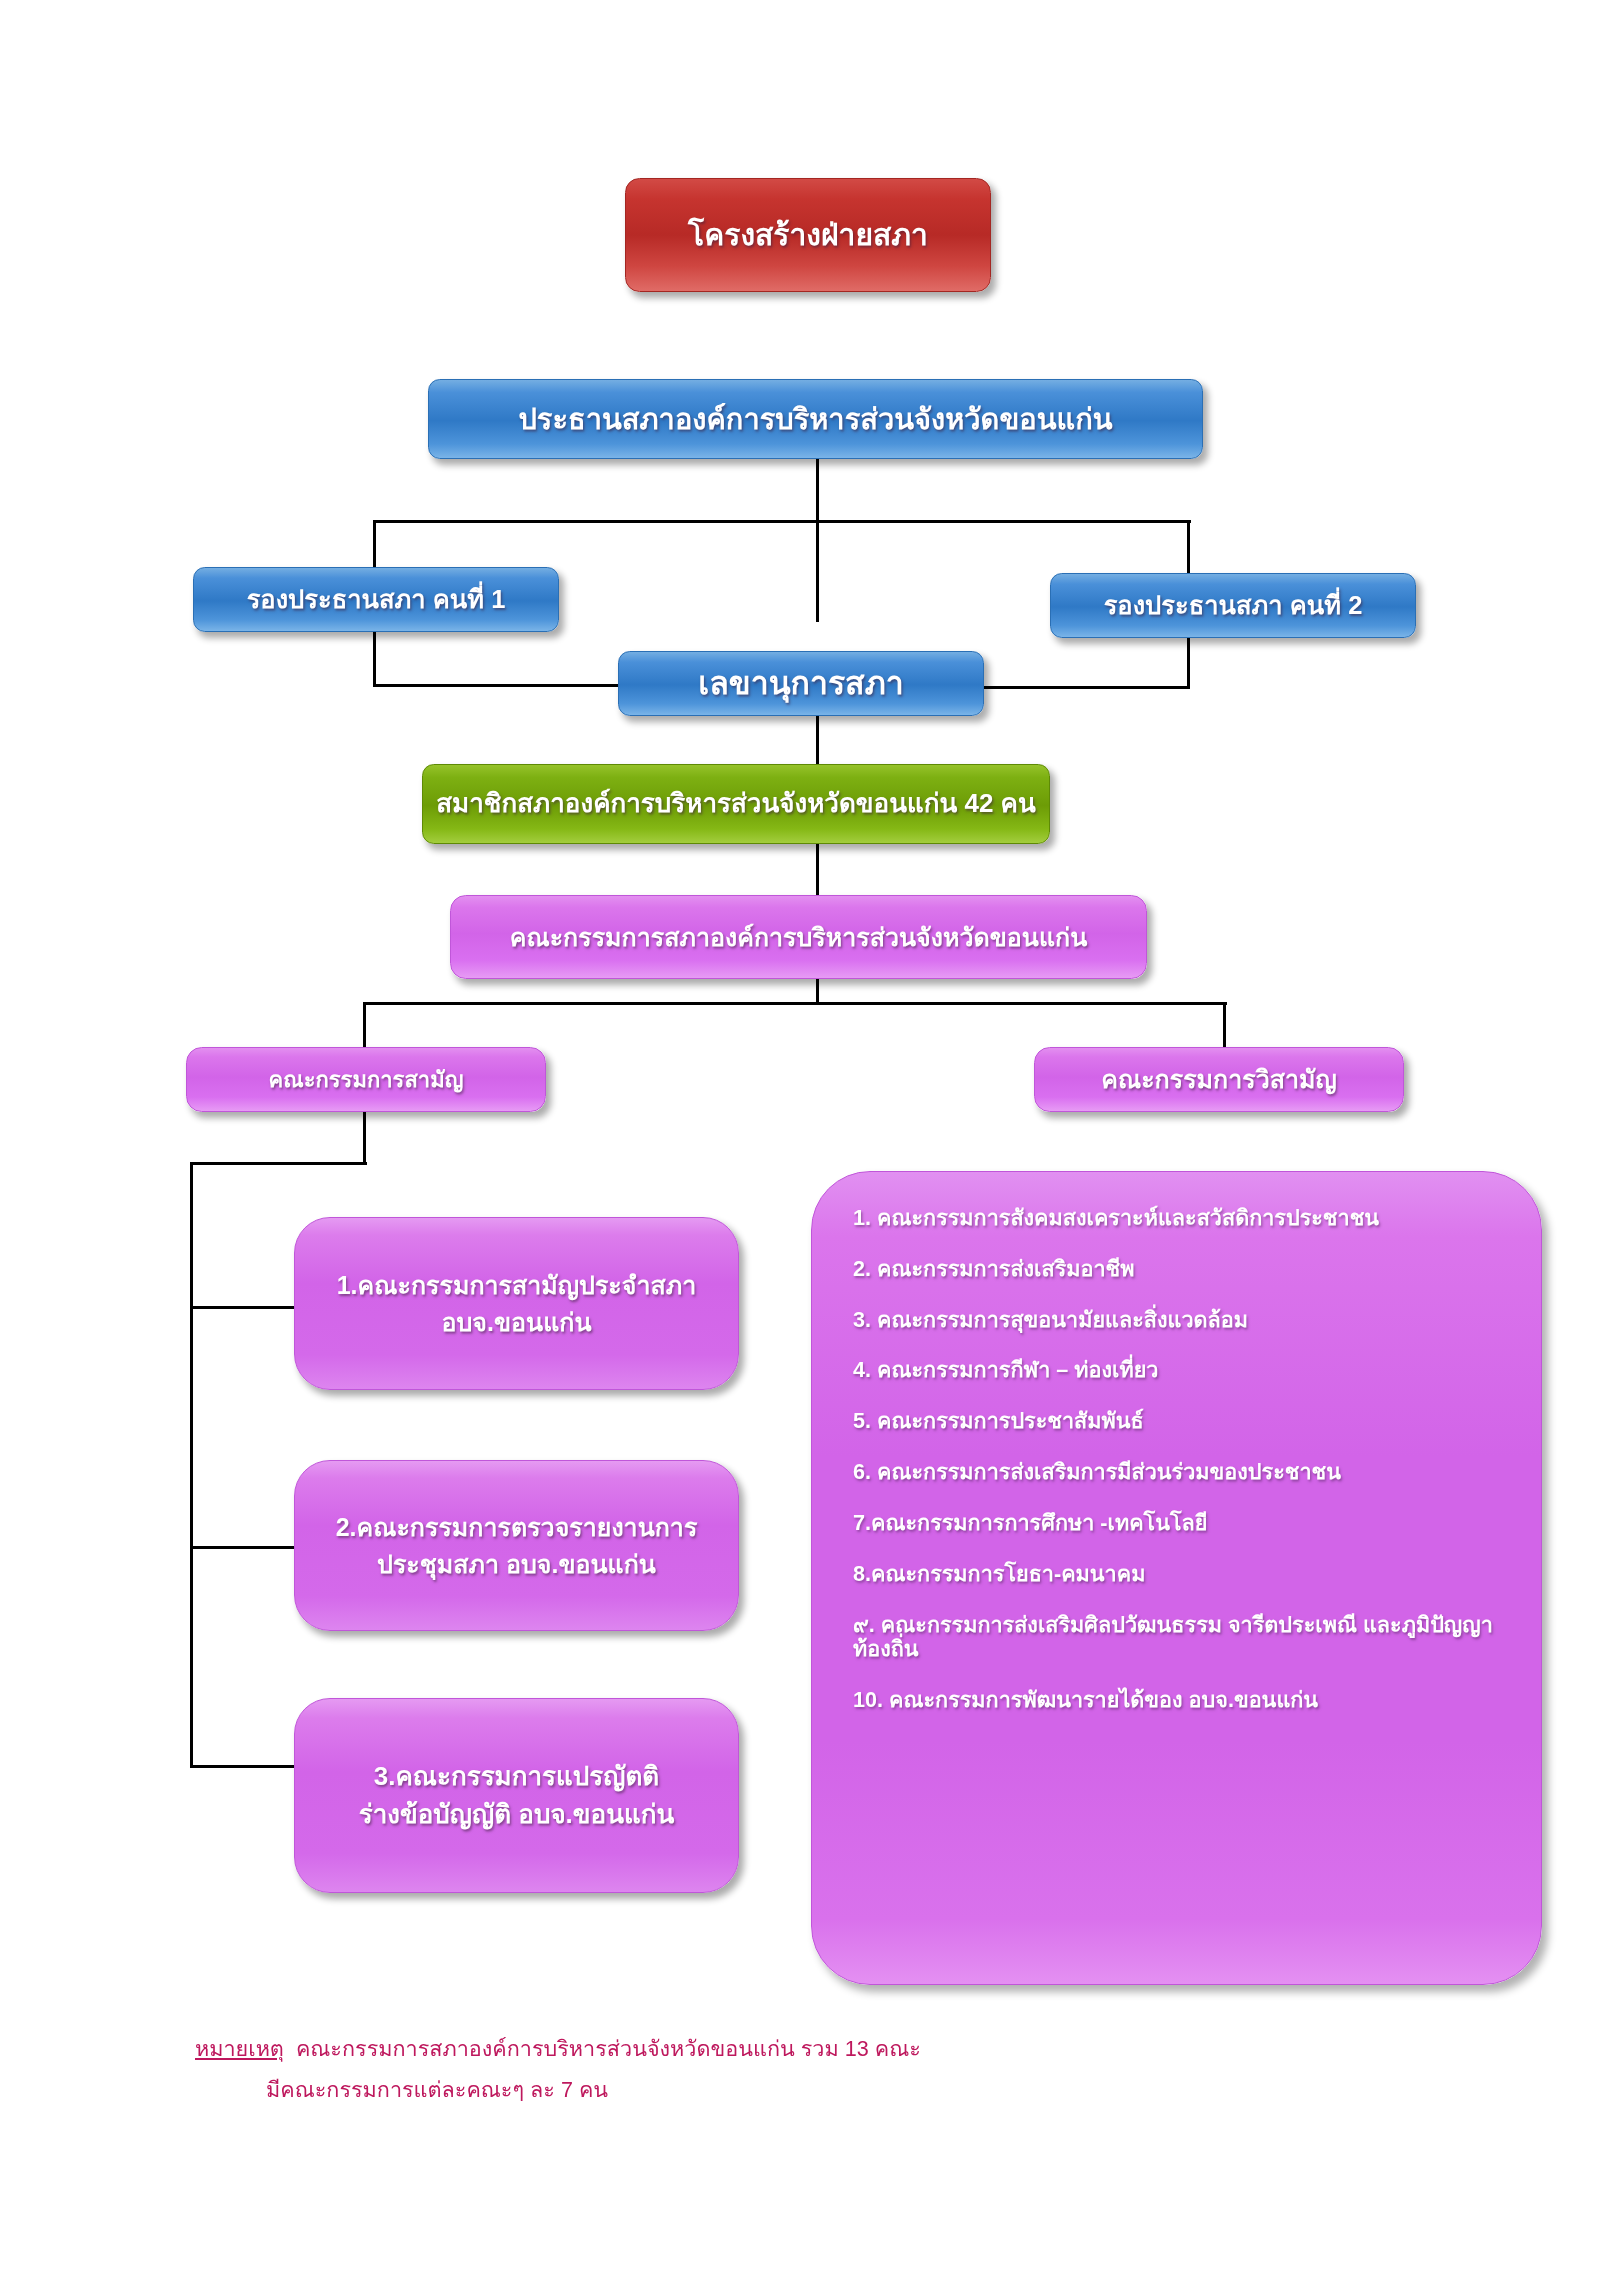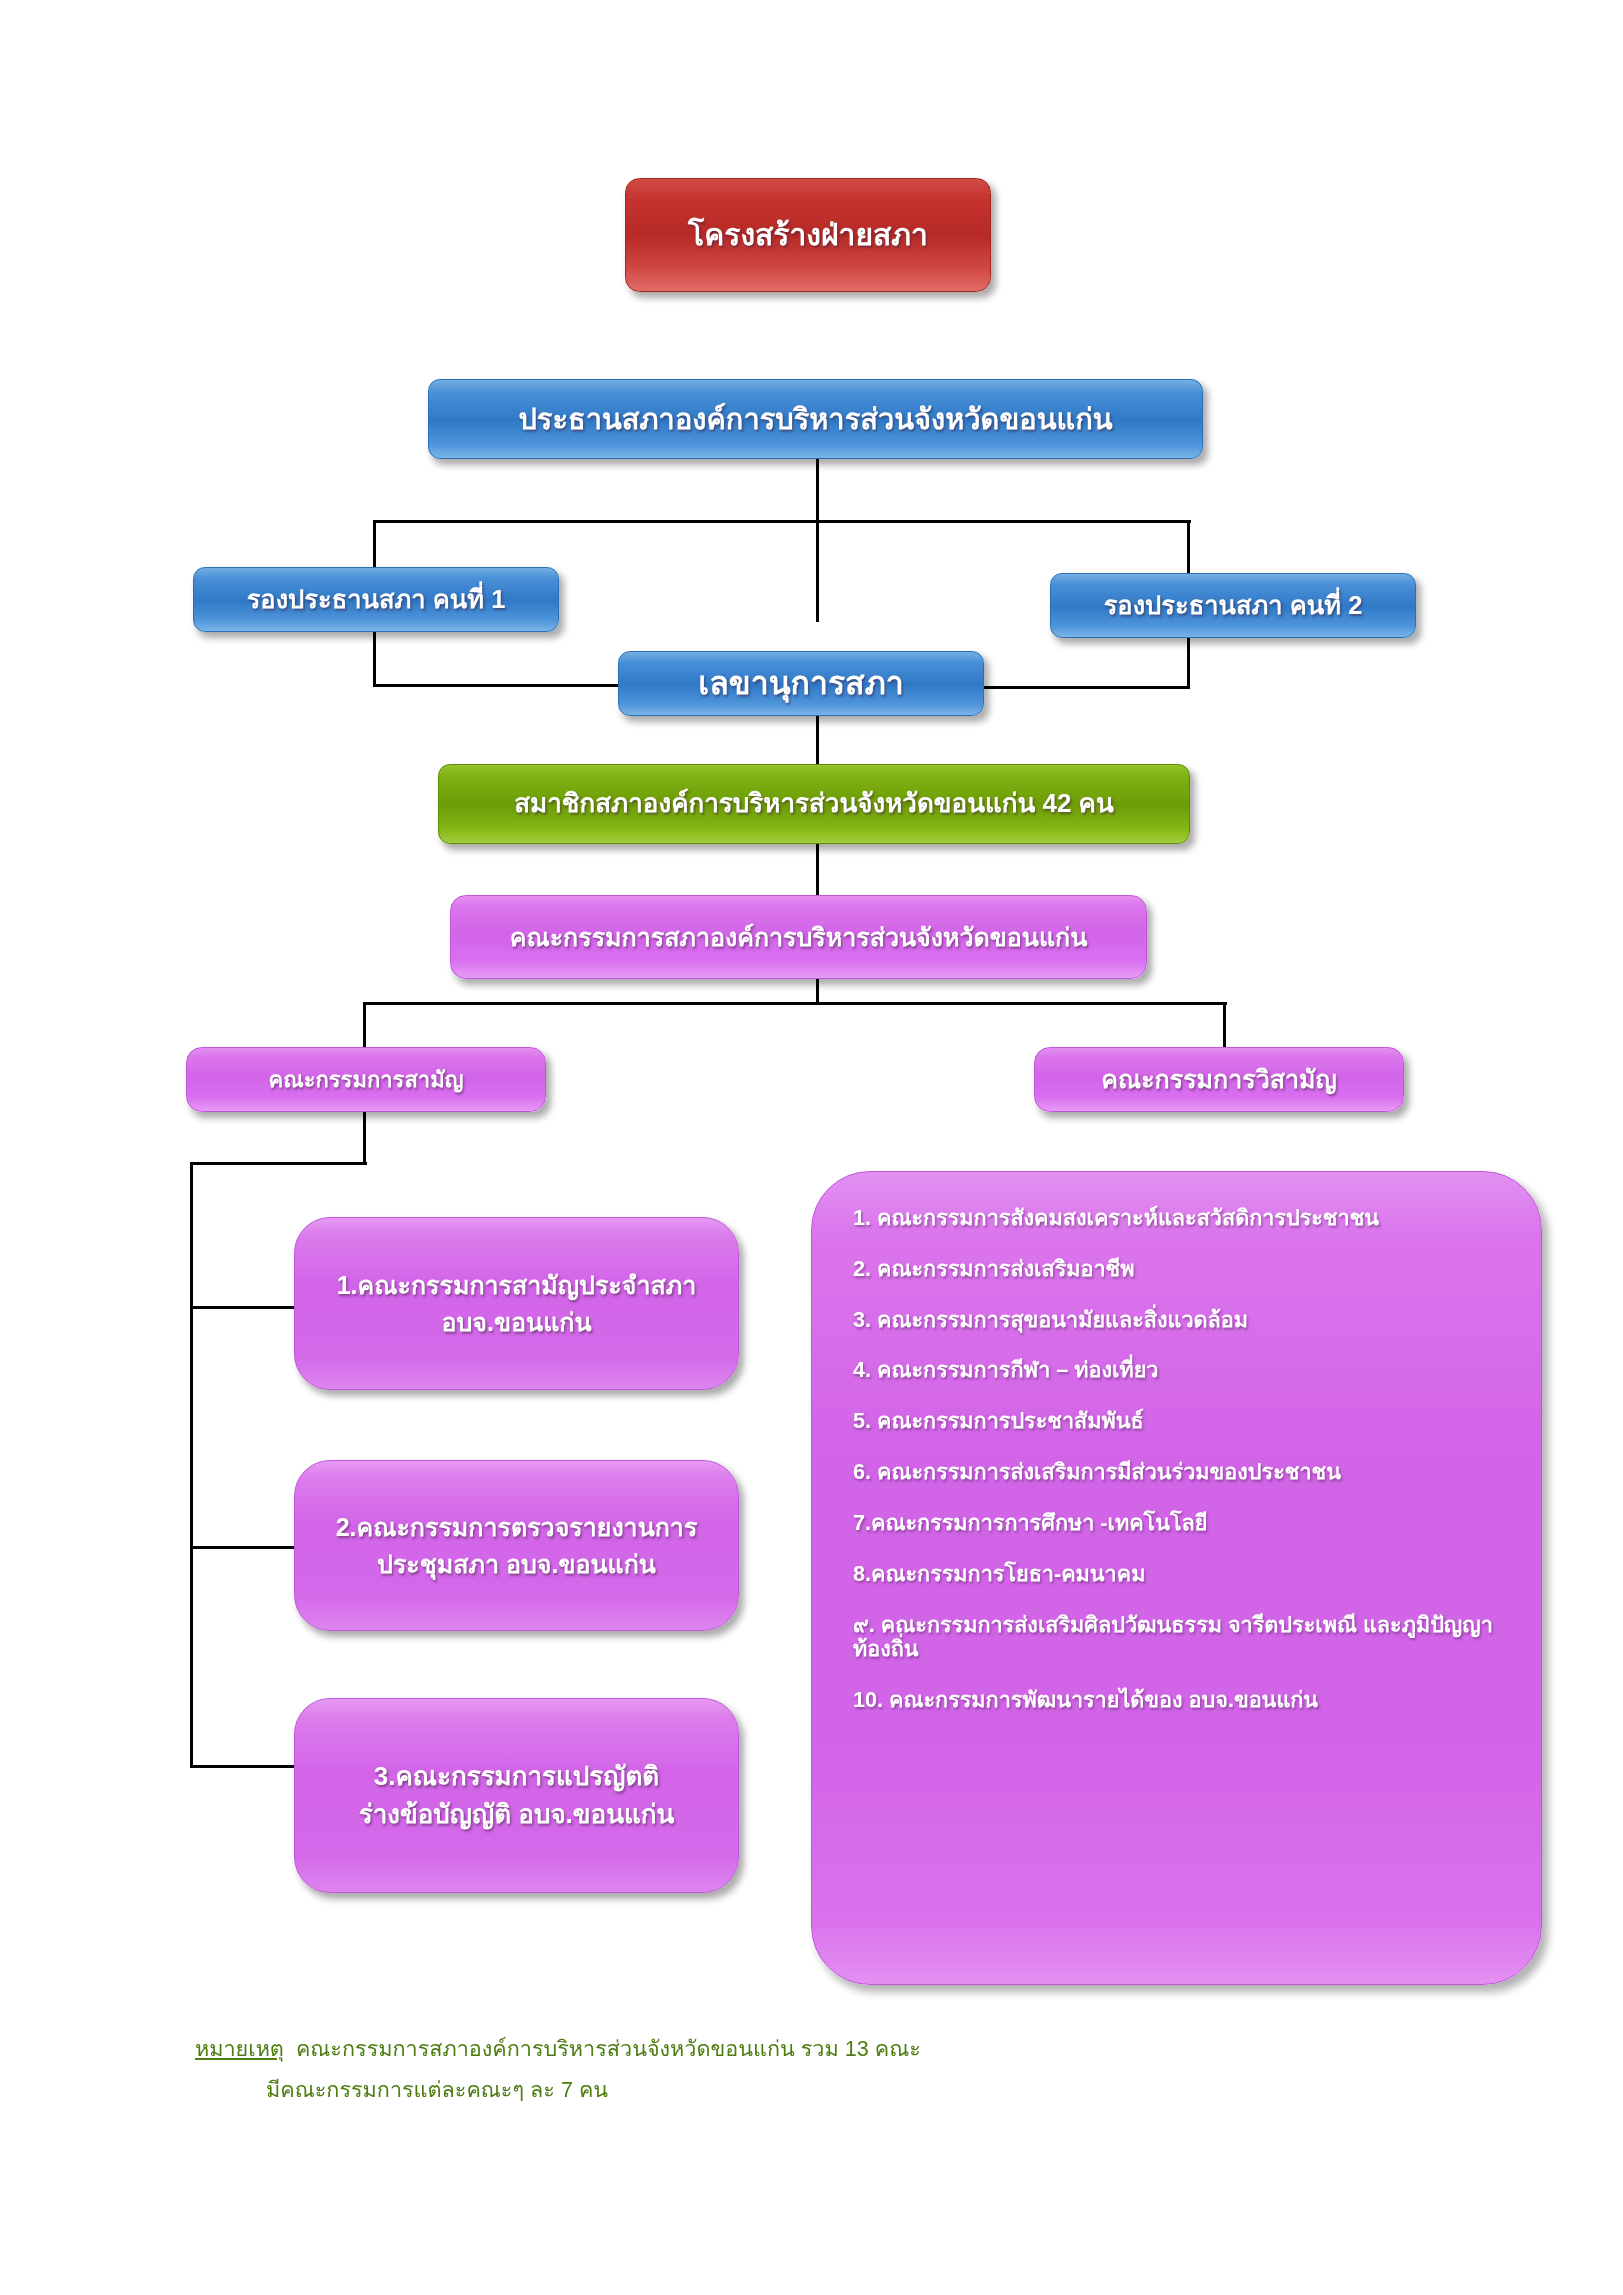--- a/index.html
+++ b/index.html
@@ -102,21 +102,21 @@
     text-shadow: 1.3px 2px 2.6px rgba(90,40,100,0.55);
     white-space: nowrap;
   }
   .panel .item.wrap { white-space: normal; }
   .panel .item:last-child { margin-bottom: 0; }
 
   
   .footnote {
     position: absolute;
     z-index: 5;
-    color: #4d7c0f;
+    color: #be185d;
     font-size: 21.6px;
     line-height: 1.9;
     font-weight: normal;
   }
   .footnote .u { text-decoration: underline; }
   .footnote .l2 { display: block; padding-left: 71px; }
 </style>
 </head>
 <body>
 
@@ -162,21 +162,21 @@
   </div>
 
   <div class="node blue" style="left:1050px; top:573px; width:366px; height:65px; font-size:25.5px;">
     <span class="txt">รองประธานสภา คนที่ 2</span>
   </div>
 
   <div class="node blue" style="left:618px; top:651px; width:366px; height:65px; font-size:32px;">
     <span class="txt">เลขานุการสภา</span>
   </div>
 
-  <div class="node green" style="left:438px; top:764px; width:752px; height:80px; font-size:26px;">
+  <div class="node green" style="left:422px; top:764px; width:628px; height:80px; font-size:26px;">
     <span class="txt">สมาชิกสภาองค์การบริหารส่วนจังหวัดขอนแก่น 42 คน</span>
   </div>
 
   <div class="node purple" style="left:450px; top:895px; width:697px; height:84px; font-size:25px;">
     <span class="txt">คณะกรรมการสภาองค์การบริหารส่วนจังหวัดขอนแก่น</span>
   </div>
 
   <div class="node purple" style="left:186px; top:1047px; width:360px; height:65px; font-size:22px;">
     <span class="txt">คณะกรรมการสามัญ</span>
   </div>

